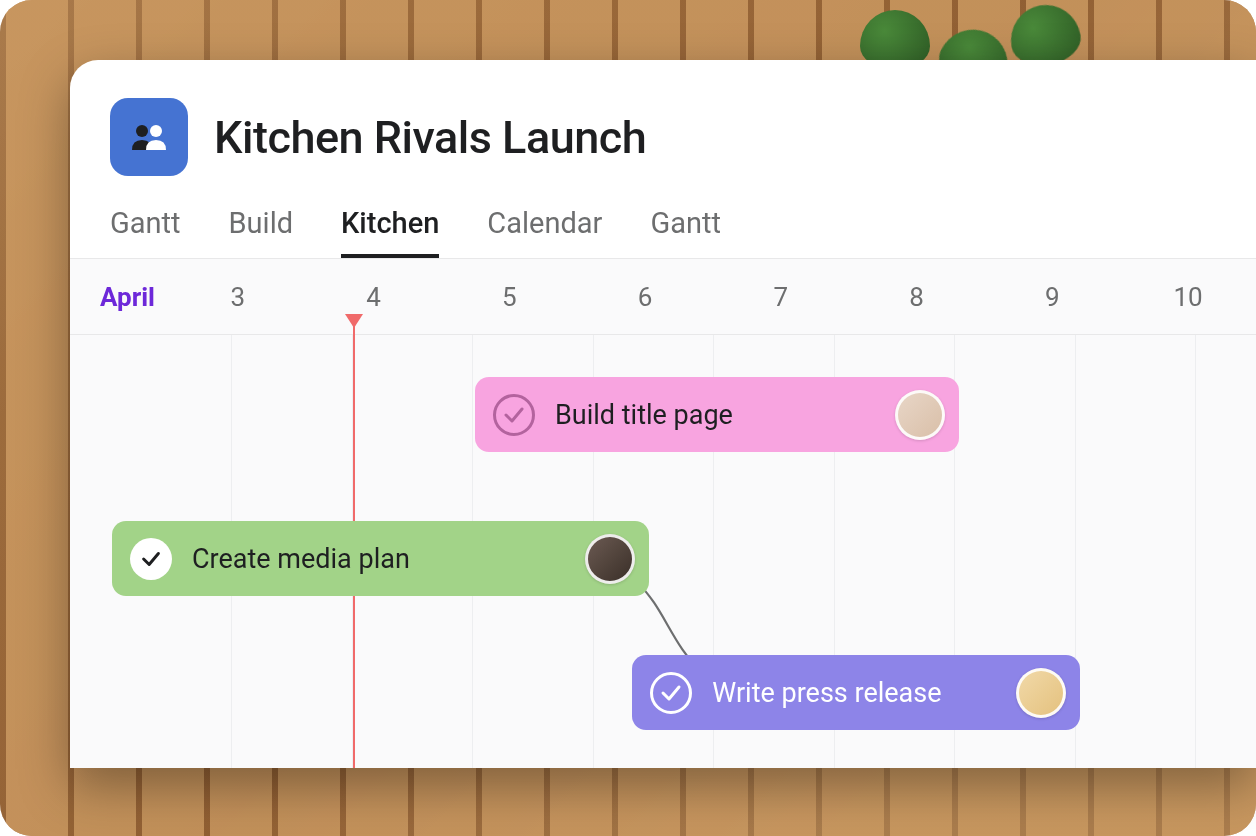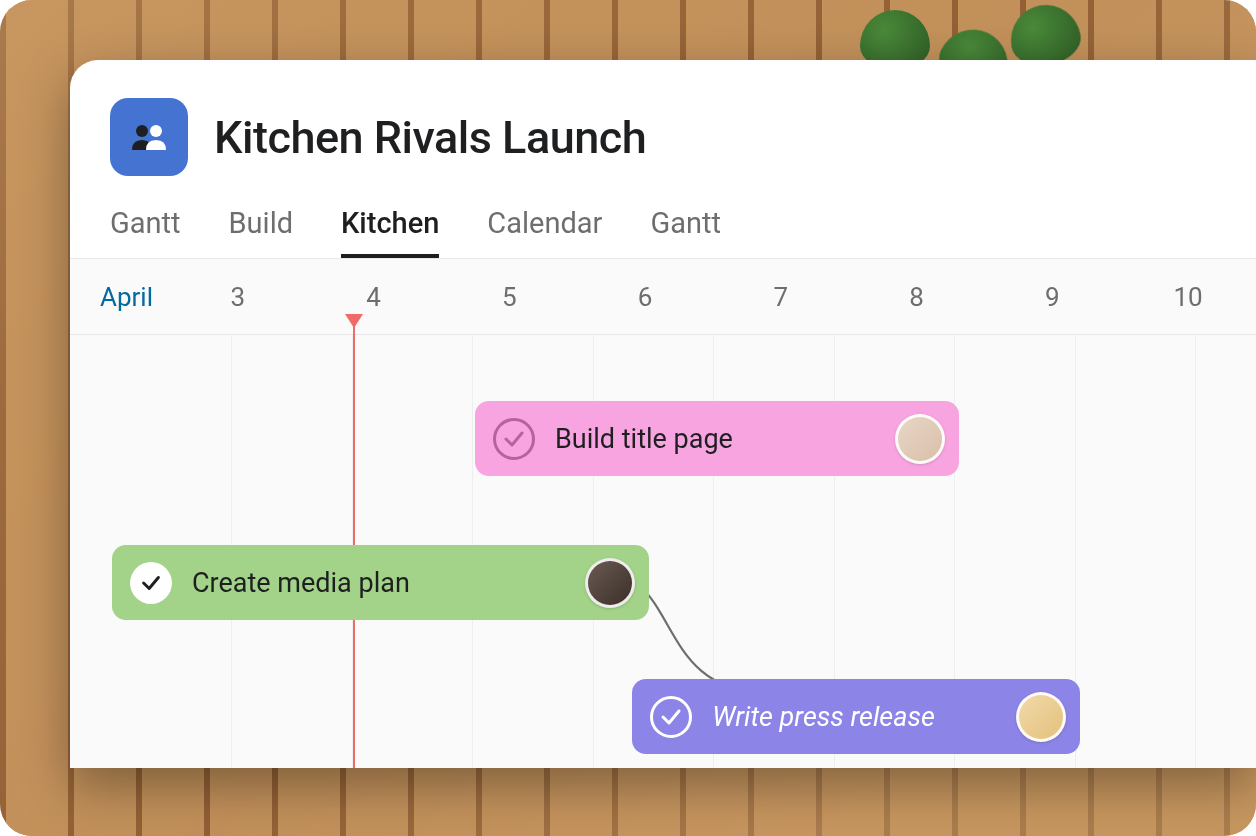--- a/index.html
+++ b/index.html
@@ -101,21 +101,22 @@
       height: 76px;
       display: flex;
       align-items: center;
       position: relative;
       border-bottom: 1px solid #e8e8e9;
     }
     .month-label {
       position: absolute;
       left: 30px;
       font-size: 26px;
-      color: #0369a1;
+      color: #6d28d9;
+      font-weight: bold;
     }
     .date-cols {
       position: absolute;
       inset: 0;
       display: flex;
     }
     .date-col {
       flex: 1;
       text-align: center;
       font-size: 26px;
@@ -170,21 +171,20 @@
     }
     .task-bar {
       position: absolute;
       height: 75px;
       border-radius: 14px;
       display: flex;
       align-items: center;
       padding: 0 14px 0 18px;
       cursor: pointer;
       gap: 20px;
-      margin-top: 24px;
     }
     .task-check {
       width: 42px;
       height: 42px;
       border-radius: 50%;
       display: flex;
       align-items: center;
       justify-content: center;
       flex-shrink: 0;
     }
@@ -201,21 +201,21 @@
       flex-shrink: 0;
       border: 3px solid rgba(255,255,255,0.9);
       box-shadow: 0 1px 3px rgba(0,0,0,0.15);
     }
     .task-pink { background: #f8a4e0; }
     .task-pink .task-check { border: 3px solid #b3639e; }
     .task-green { background: #a2d388; }
     .task-green .task-check { background: #ffffff; }
     .task-purple { background: #8d84e8; }
     .task-purple .task-check { border: 3px solid #ffffff; }
-    .task-purple .task-label { color: #ffffff; font-style: italic; }
+    .task-purple .task-label { color: #ffffff; }
     .dep-arrow {
       position: absolute;
       pointer-events: none;
     }
   </style>
 </head>
 <body>
 
 <div class="bg"></div>
 <div class="leaf" style="top:10px; left:860px;"></div>

